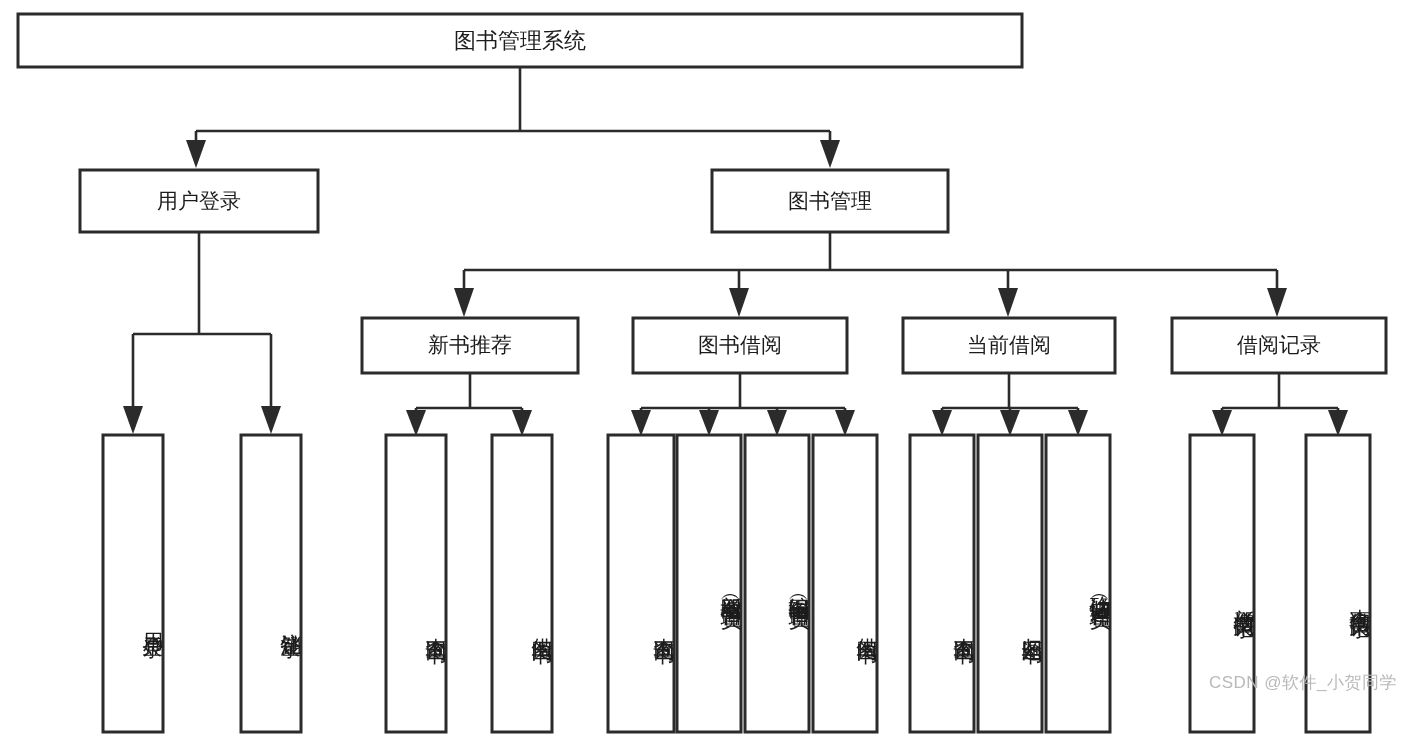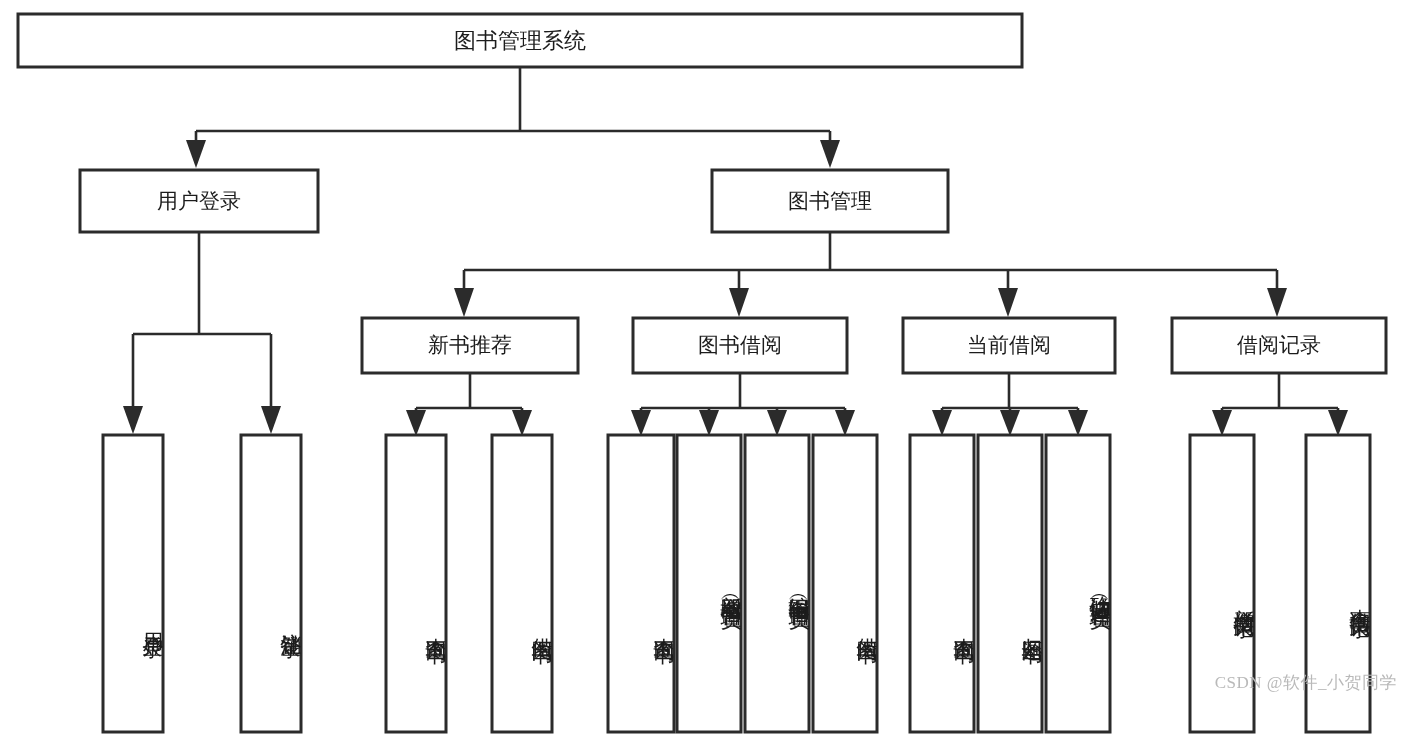--- a/index.html
+++ b/index.html
@@ -69,21 +69,21 @@
     white-space: nowrap;
     pointer-events: none;
     display: flex;
     align-items: flex-start;
     justify-content: center;
   }
   .watermark {
     position: absolute;
     right: 8px;
     bottom: 4px;
-    font-family: Liberation Serif, serif;
+    font-family: Liberation Sans, sans-serif;
     font-size: 17px;
     color: #b9b9b9;
     white-space: nowrap;
     letter-spacing: 0.5px;
   }
 </style>
 </head>
 <body>
 
 <div id="diagram-root">

